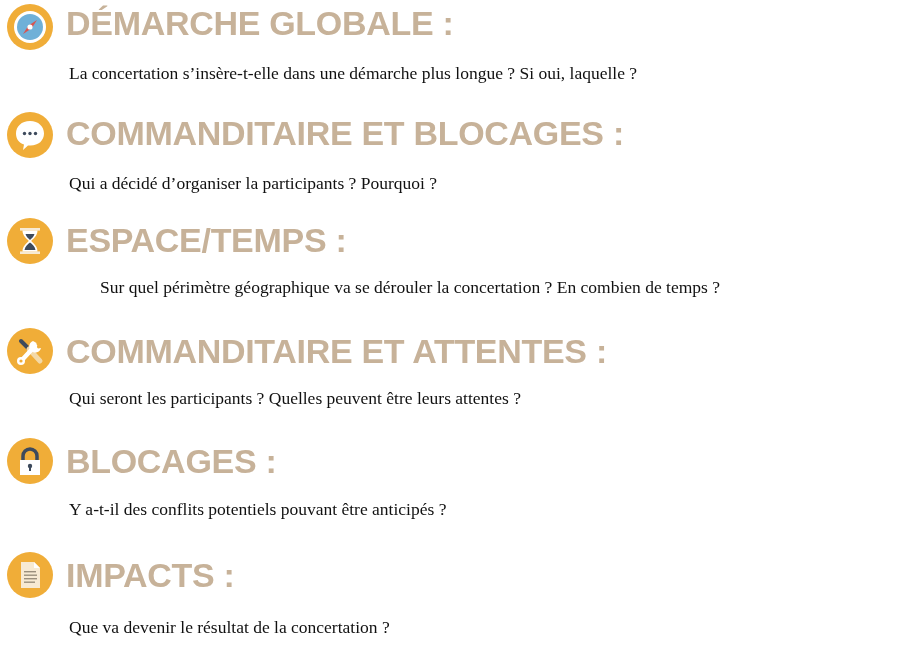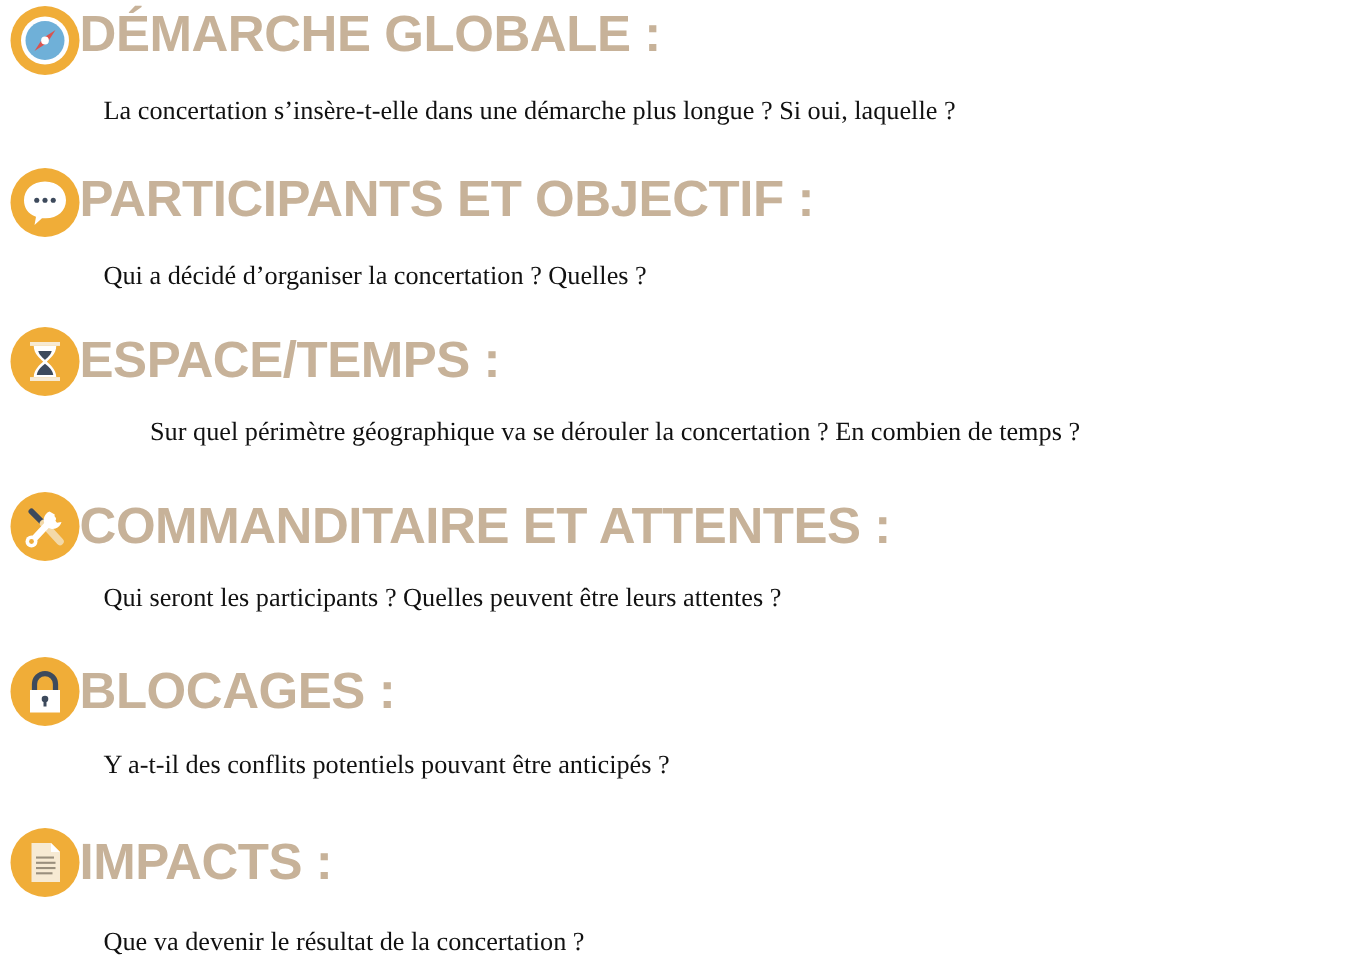--- a/index.html
+++ b/index.html
@@ -26,21 +26,21 @@
     height: 46px;
     border-radius: 50%;
     background: #f0ad38;
     display: flex;
     align-items: center;
     justify-content: center;
   }
   .icon svg { display: block; }
   .heading {
     position: absolute;
-    left: 53px;
+    left: 66px;
     margin: 0;
     font-family: "Liberation Sans", sans-serif;
     font-weight: bold;
     font-size: 34px;
     line-height: 40px;
     color: #c7b299;
     white-space: nowrap;
     letter-spacing: -0.3px;
   }
   .question {
@@ -73,22 +73,22 @@
 
 <div class="section" style="top:0;">
   <div class="icon" style="top:112px;">
     <svg width="46" height="46" viewBox="0 0 46 46">
       <path d="M23 9 C31.5 9 37 14.5 37 21.5 C37 28.5 31.5 33.5 23.5 33.5 L21 33.5 L16 38 L17 32.5 C11.5 30.5 9 26.5 9 21.5 C9 14.5 14.5 9 23 9 Z" fill="#ffffff"></path>
       <circle cx="17.5" cy="21.5" r="1.7" fill="#3d4a5c"></circle>
       <circle cx="23" cy="21.5" r="1.7" fill="#3d4a5c"></circle>
       <circle cx="28.5" cy="21.5" r="1.7" fill="#3d4a5c"></circle>
     </svg>
   </div>
-  <h2 class="heading" style="top:113px;">PARTICIPANTS ET OBJECTIF :</h2>
-  <p class="question" style="top:172px;">Qui a décidé d’organiser la concertation ? Quelles ?</p>
+  <h2 class="heading" style="top:113px;">COMMANDITAIRE ET BLOCAGES :</h2>
+  <p class="question" style="top:172px;">Qui a décidé d’organiser la participants ? Pourquoi ?</p>
 </div>
 
 <div class="section" style="top:0;">
   <div class="icon" style="top:218px;">
     <svg width="46" height="46" viewBox="0 0 46 46">
       <rect x="13" y="10" width="20" height="2.6" fill="#f7ead3"></rect>
       <rect x="13" y="33.4" width="20" height="2.6" fill="#f7ead3"></rect>
       <path d="M15.5 12.6 L30.5 12.6 C30.5 18 26 21 24.2 23 C26 25 30.5 28 30.5 33.4 L15.5 33.4 C15.5 28 20 25 21.8 23 C20 21 15.5 18 15.5 12.6 Z" fill="#ffffff"></path>
       <path d="M18.5 16 L27.5 16 C27 18.5 24.5 20.5 23 22 C21.5 20.5 19 18.5 18.5 16 Z" fill="#3d4a5c"></path>
       <path d="M17.5 32 L28.5 32 C28 28.5 25 26 23 24.5 C21 26 18 28.5 17.5 32 Z" fill="#3d4a5c"></path>

